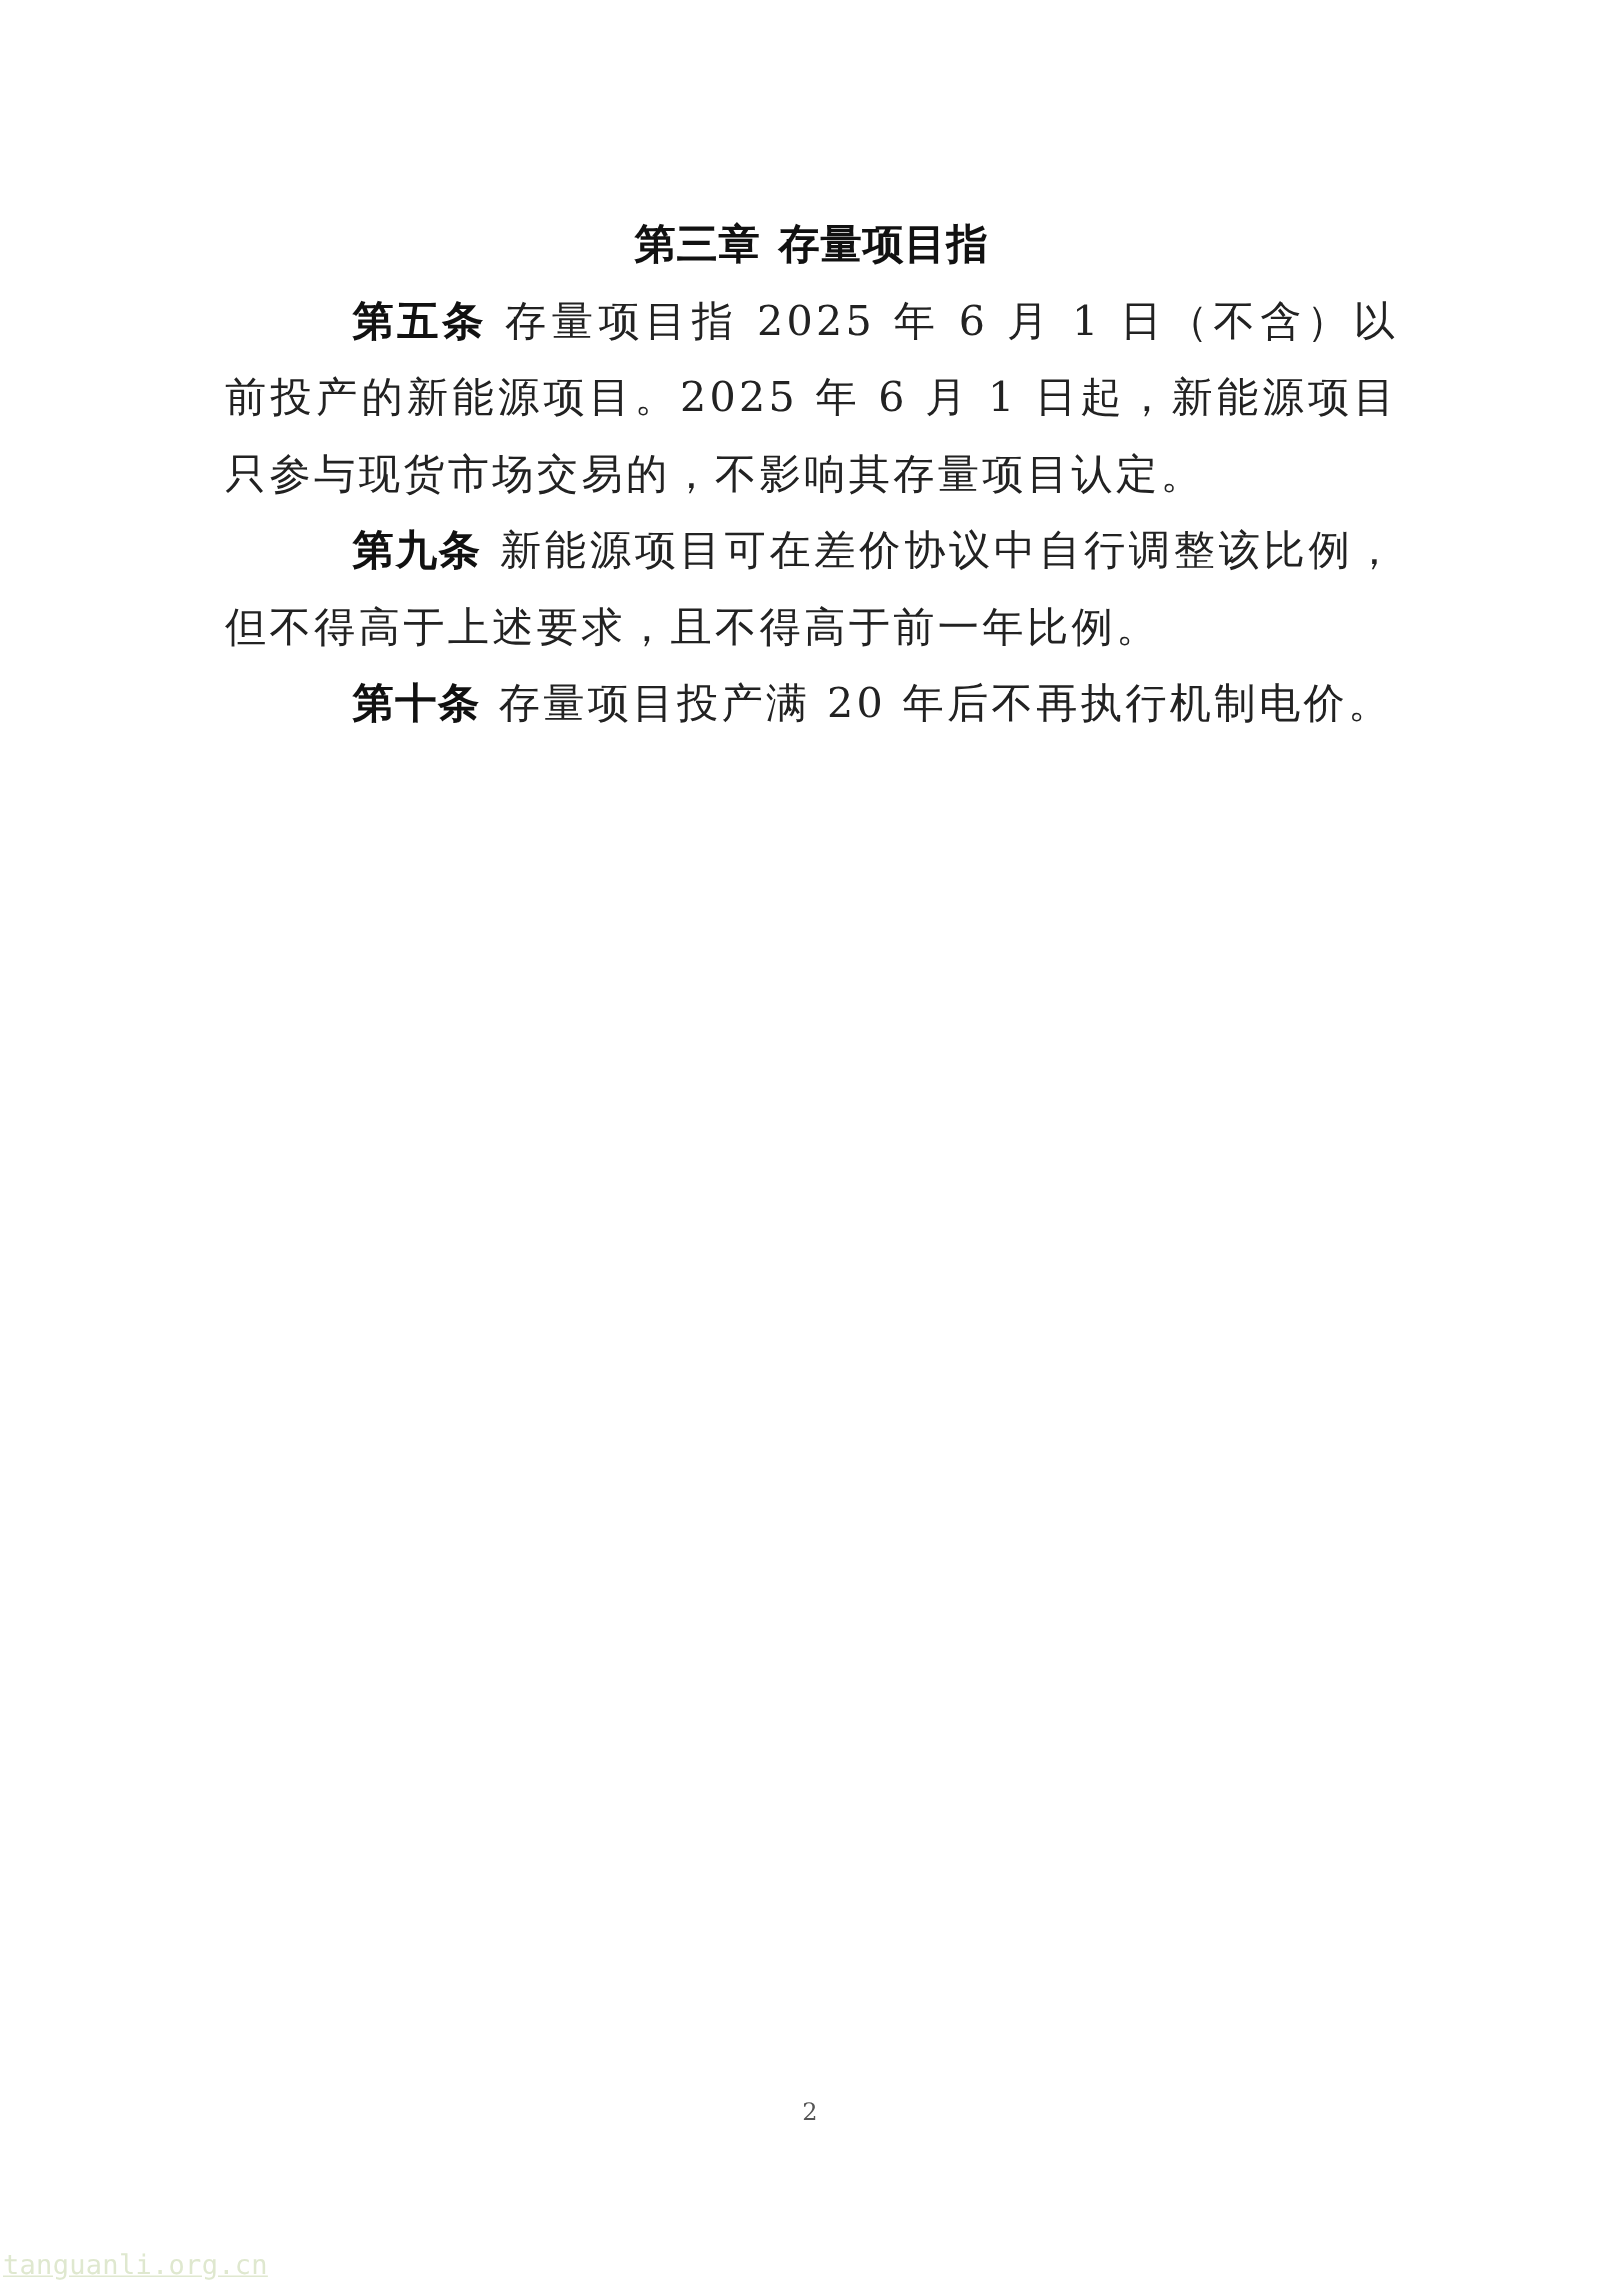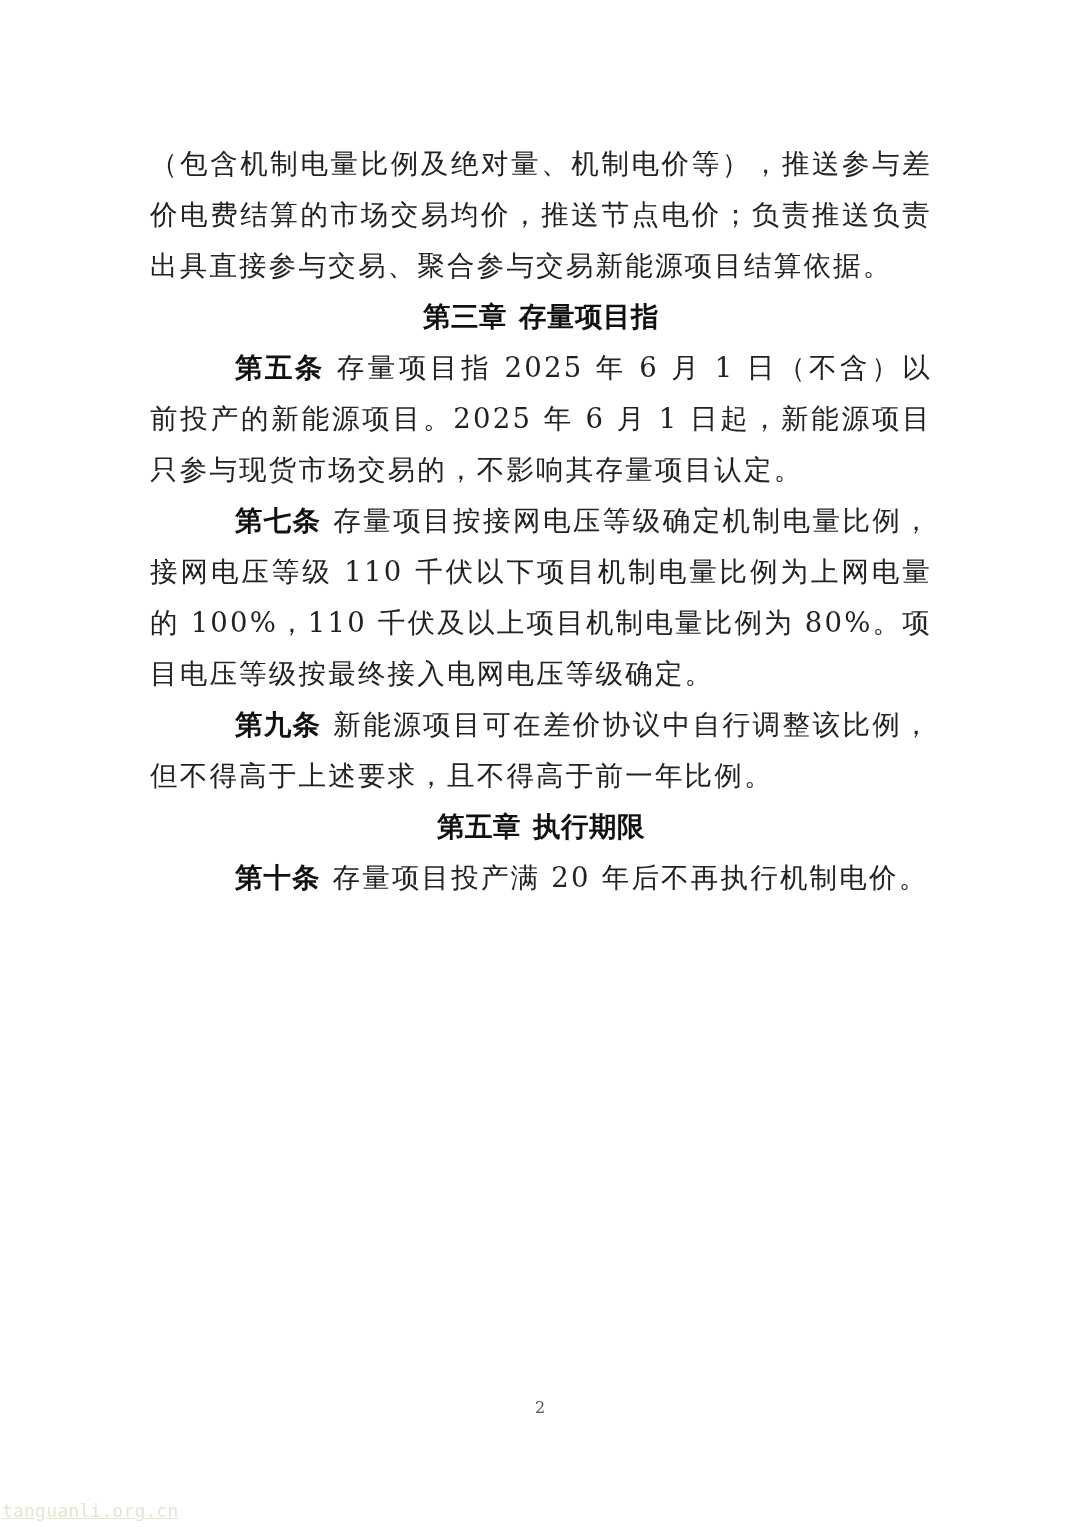--- a/index.html
+++ b/index.html
@@ -70,39 +70,32 @@
       color: #dfe8cf;
       letter-spacing: 0.2px;
       text-decoration: underline;
     }
   </style>
 </head>
 <body>
 
 <div class="page">
 
-  <p class="para">（包含机制电量比例及绝对量、机制电价等），推送参与差价电费结算的市场交易均价，推送节点电价；负责推送负责出具直接参与交易、聚合参与交易新能源项目结算依据。</p>
 
   <h2 class="chapter">
     <span class="chap-no">第三章</span><span>存量项目指</span>
   </h2>
   <p class="para indent">
     <span class="article-no">第五条</span><span>存量项目指 2025 年 6 月 1 日（不含）以前投产的新能源项目。2025 年 6 月 1 日起，新能源项目只参与现货市场交易的，不影响其存量项目认定。</span>
   </p>
 
   <p class="para indent">
-    <span class="article-no">第七条</span><span>存量项目按接网电压等级确定机制电量比例，接网电压等级 110 千伏以下项目机制电量比例为上网电量的 100%，110 千伏及以上项目机制电量比例为 80%。项目电压等级按最终接入电网电压等级确定。</span>
-  </p>
-  <p class="para indent">
     <span class="article-no">第九条</span><span>新能源项目可在差价协议中自行调整该比例，但不得高于上述要求，且不得高于前一年比例。</span>
   </p>
 
-  <h2 class="chapter">
-    <span class="chap-no">第五章</span><span>执行期限</span>
-  </h2>
   <p class="para indent">
     <span class="article-no">第十条</span><span>存量项目投产满 20 年后不再执行机制电价。</span>
   </p>
 </div>
 
 <div class="page-number">2</div>
 
 <div class="watermark">tanguanli.org.cn</div>
 
 </body></html>

